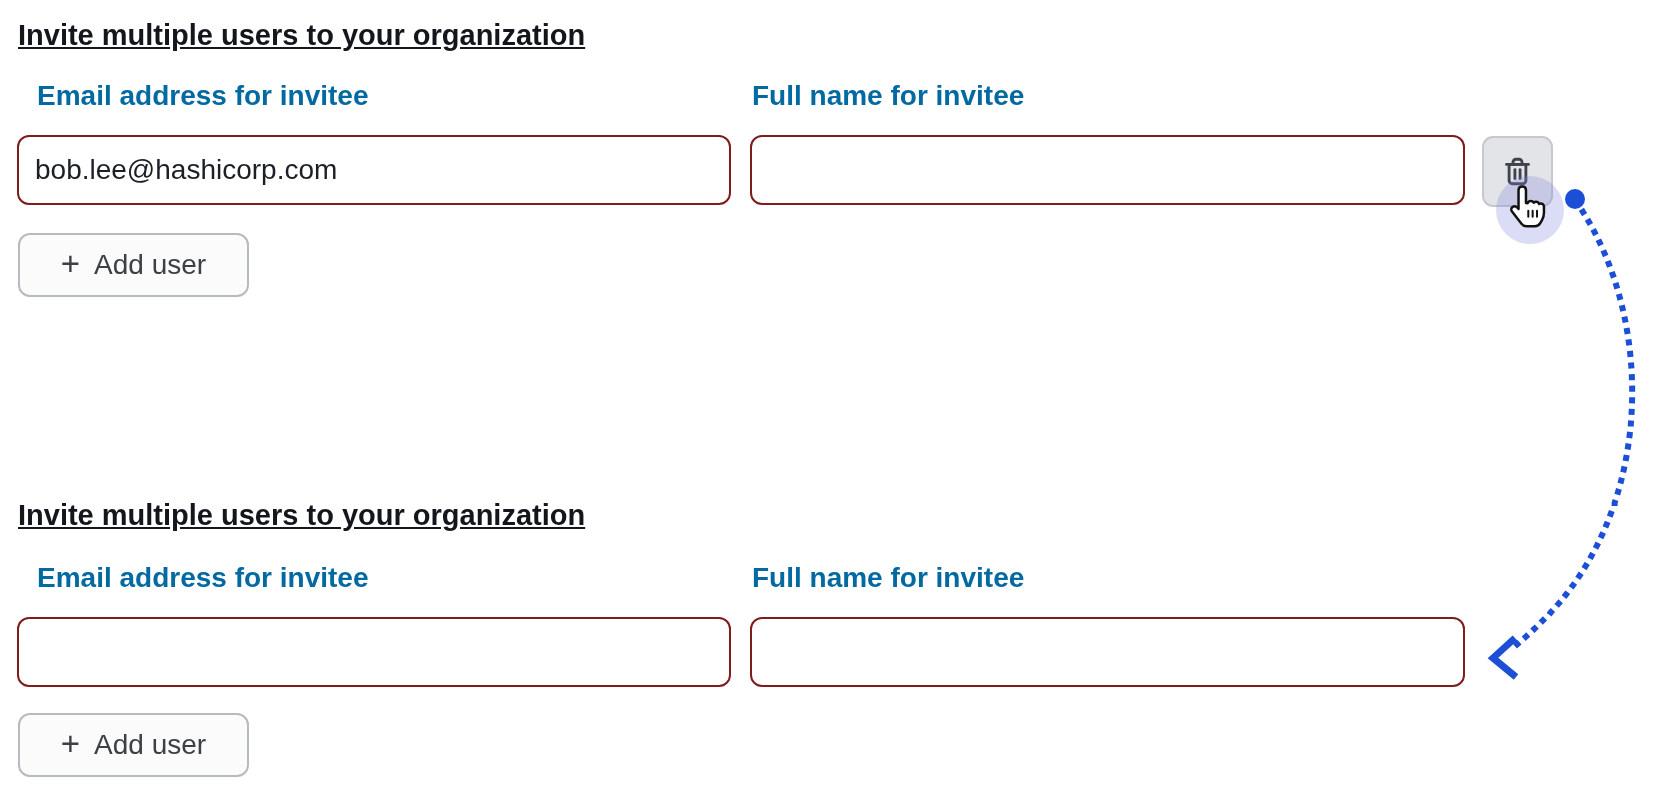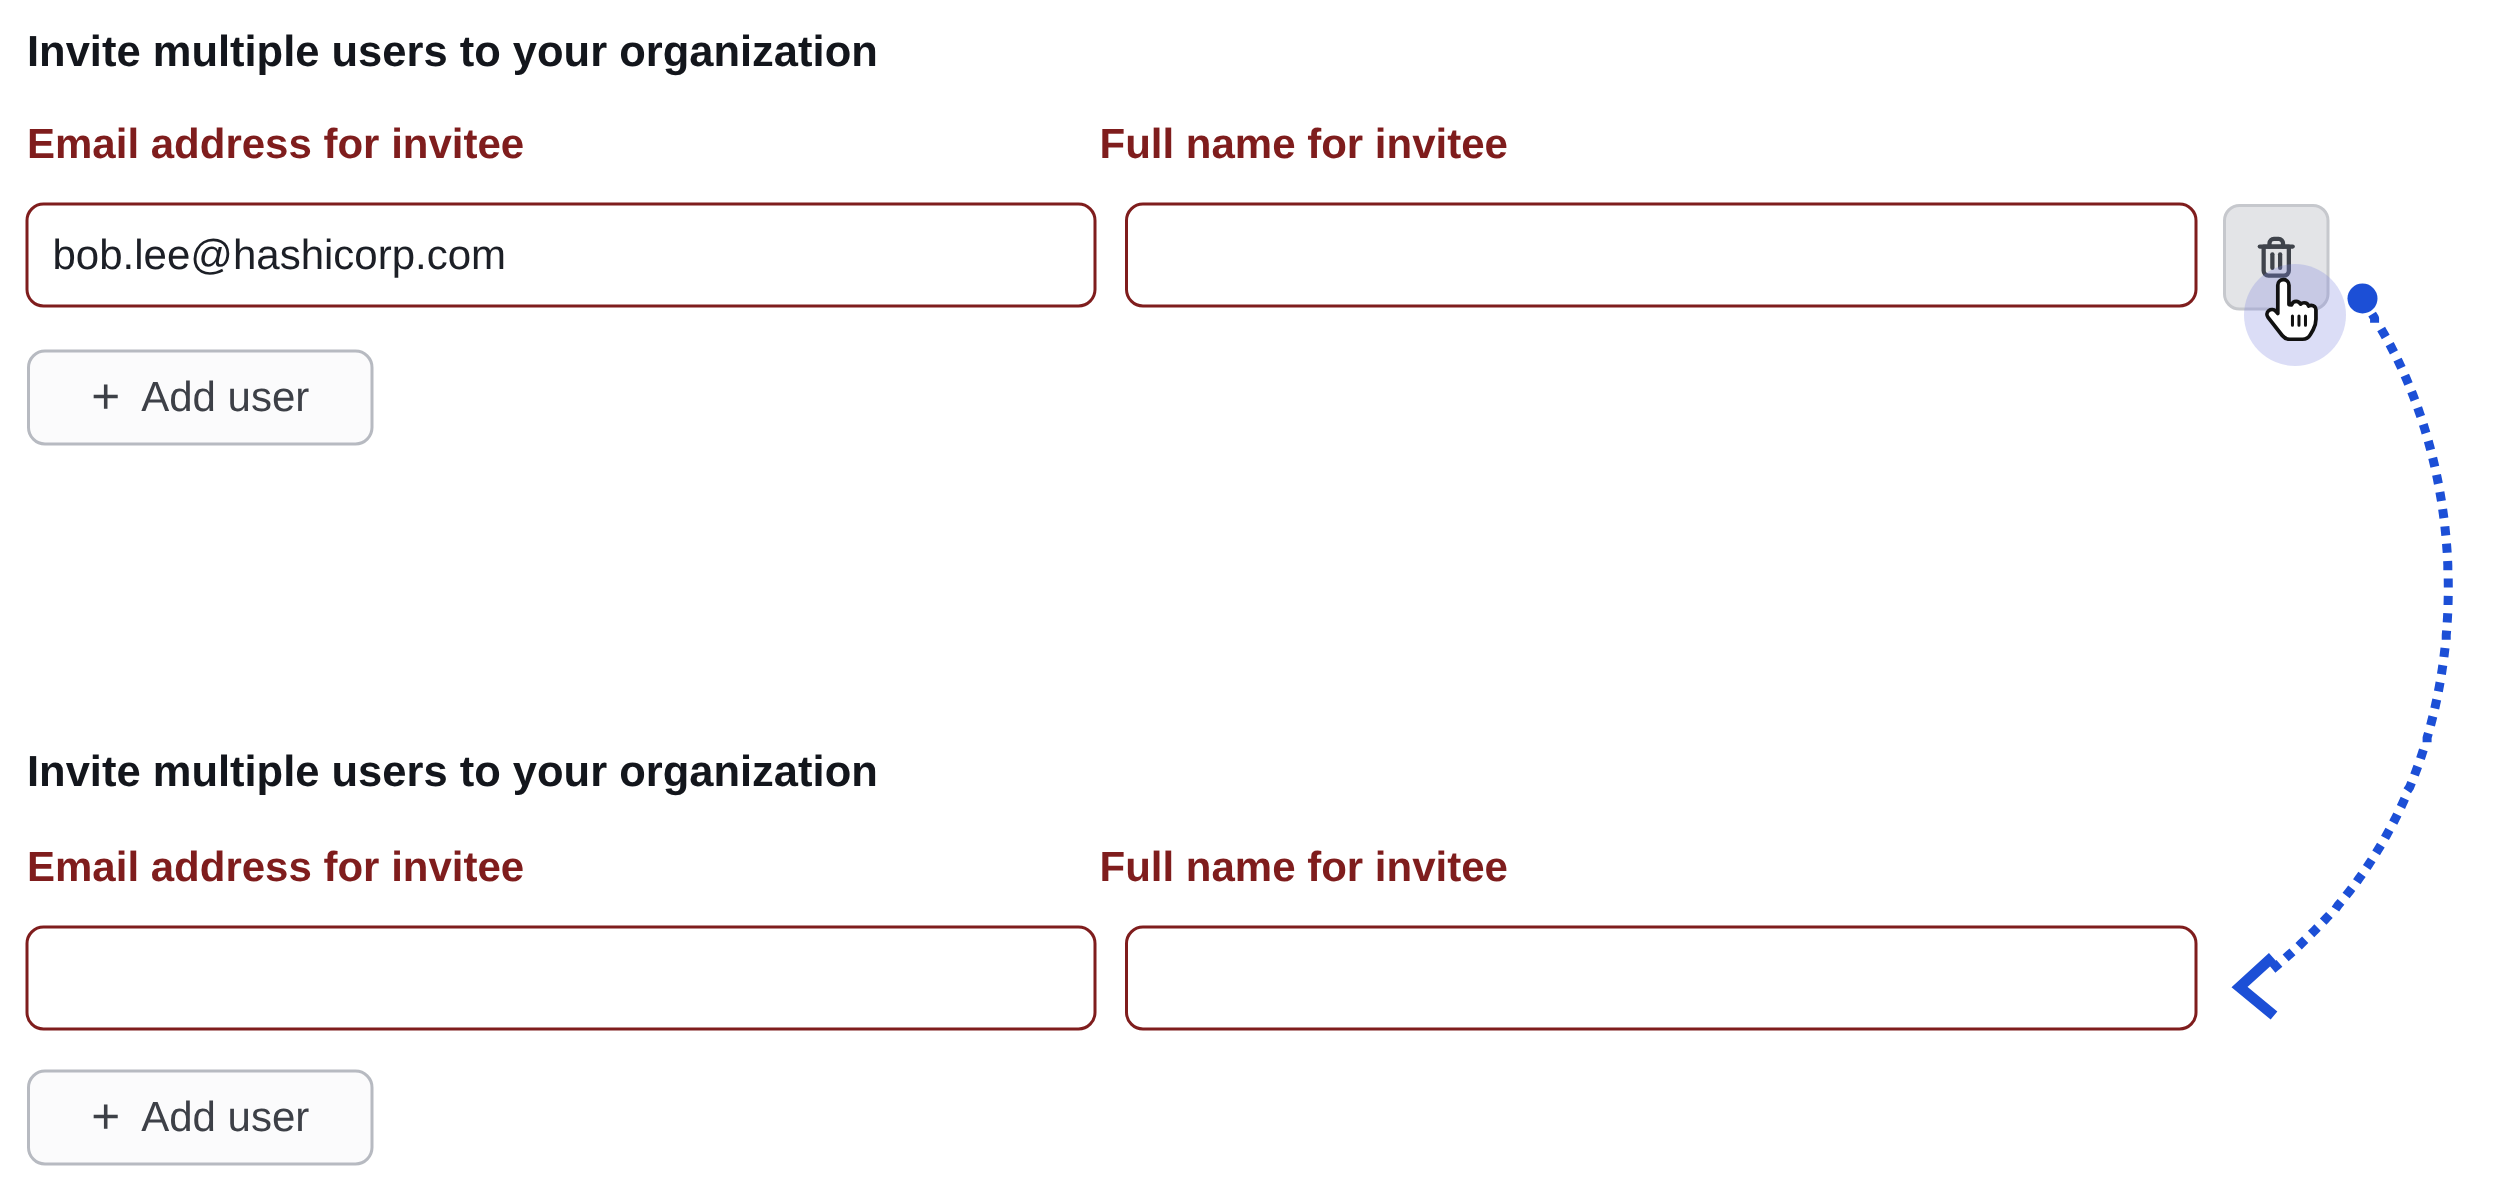--- a/index.html
+++ b/index.html
@@ -12,26 +12,28 @@
     background: #ffffff;
     overflow: hidden;
     font-family: "Liberation Sans", sans-serif;
   }
   .heading {
     position: absolute;
     left: 18px;
     font: 700 29px/33px "Liberation Sans", sans-serif;
     color: #13161c;
     white-space: nowrap;
+    text-decoration: underline;
   }
   .field-label {
     position: absolute;
     font: 700 28px/32px "Liberation Sans", sans-serif;
-    color: #7f1d1d;
+    color: #0369a1;
     white-space: nowrap;
+    margin-left: 19px;
   }
   .text-input {
     position: absolute;
     height: 70px;
     border: 2px solid #7f1d1d;
     border-radius: 12px;
     background: #ffffff;
     padding: 0 16px;
     font: 400 28px "Liberation Sans", sans-serif;
     color: #1c1f26;

